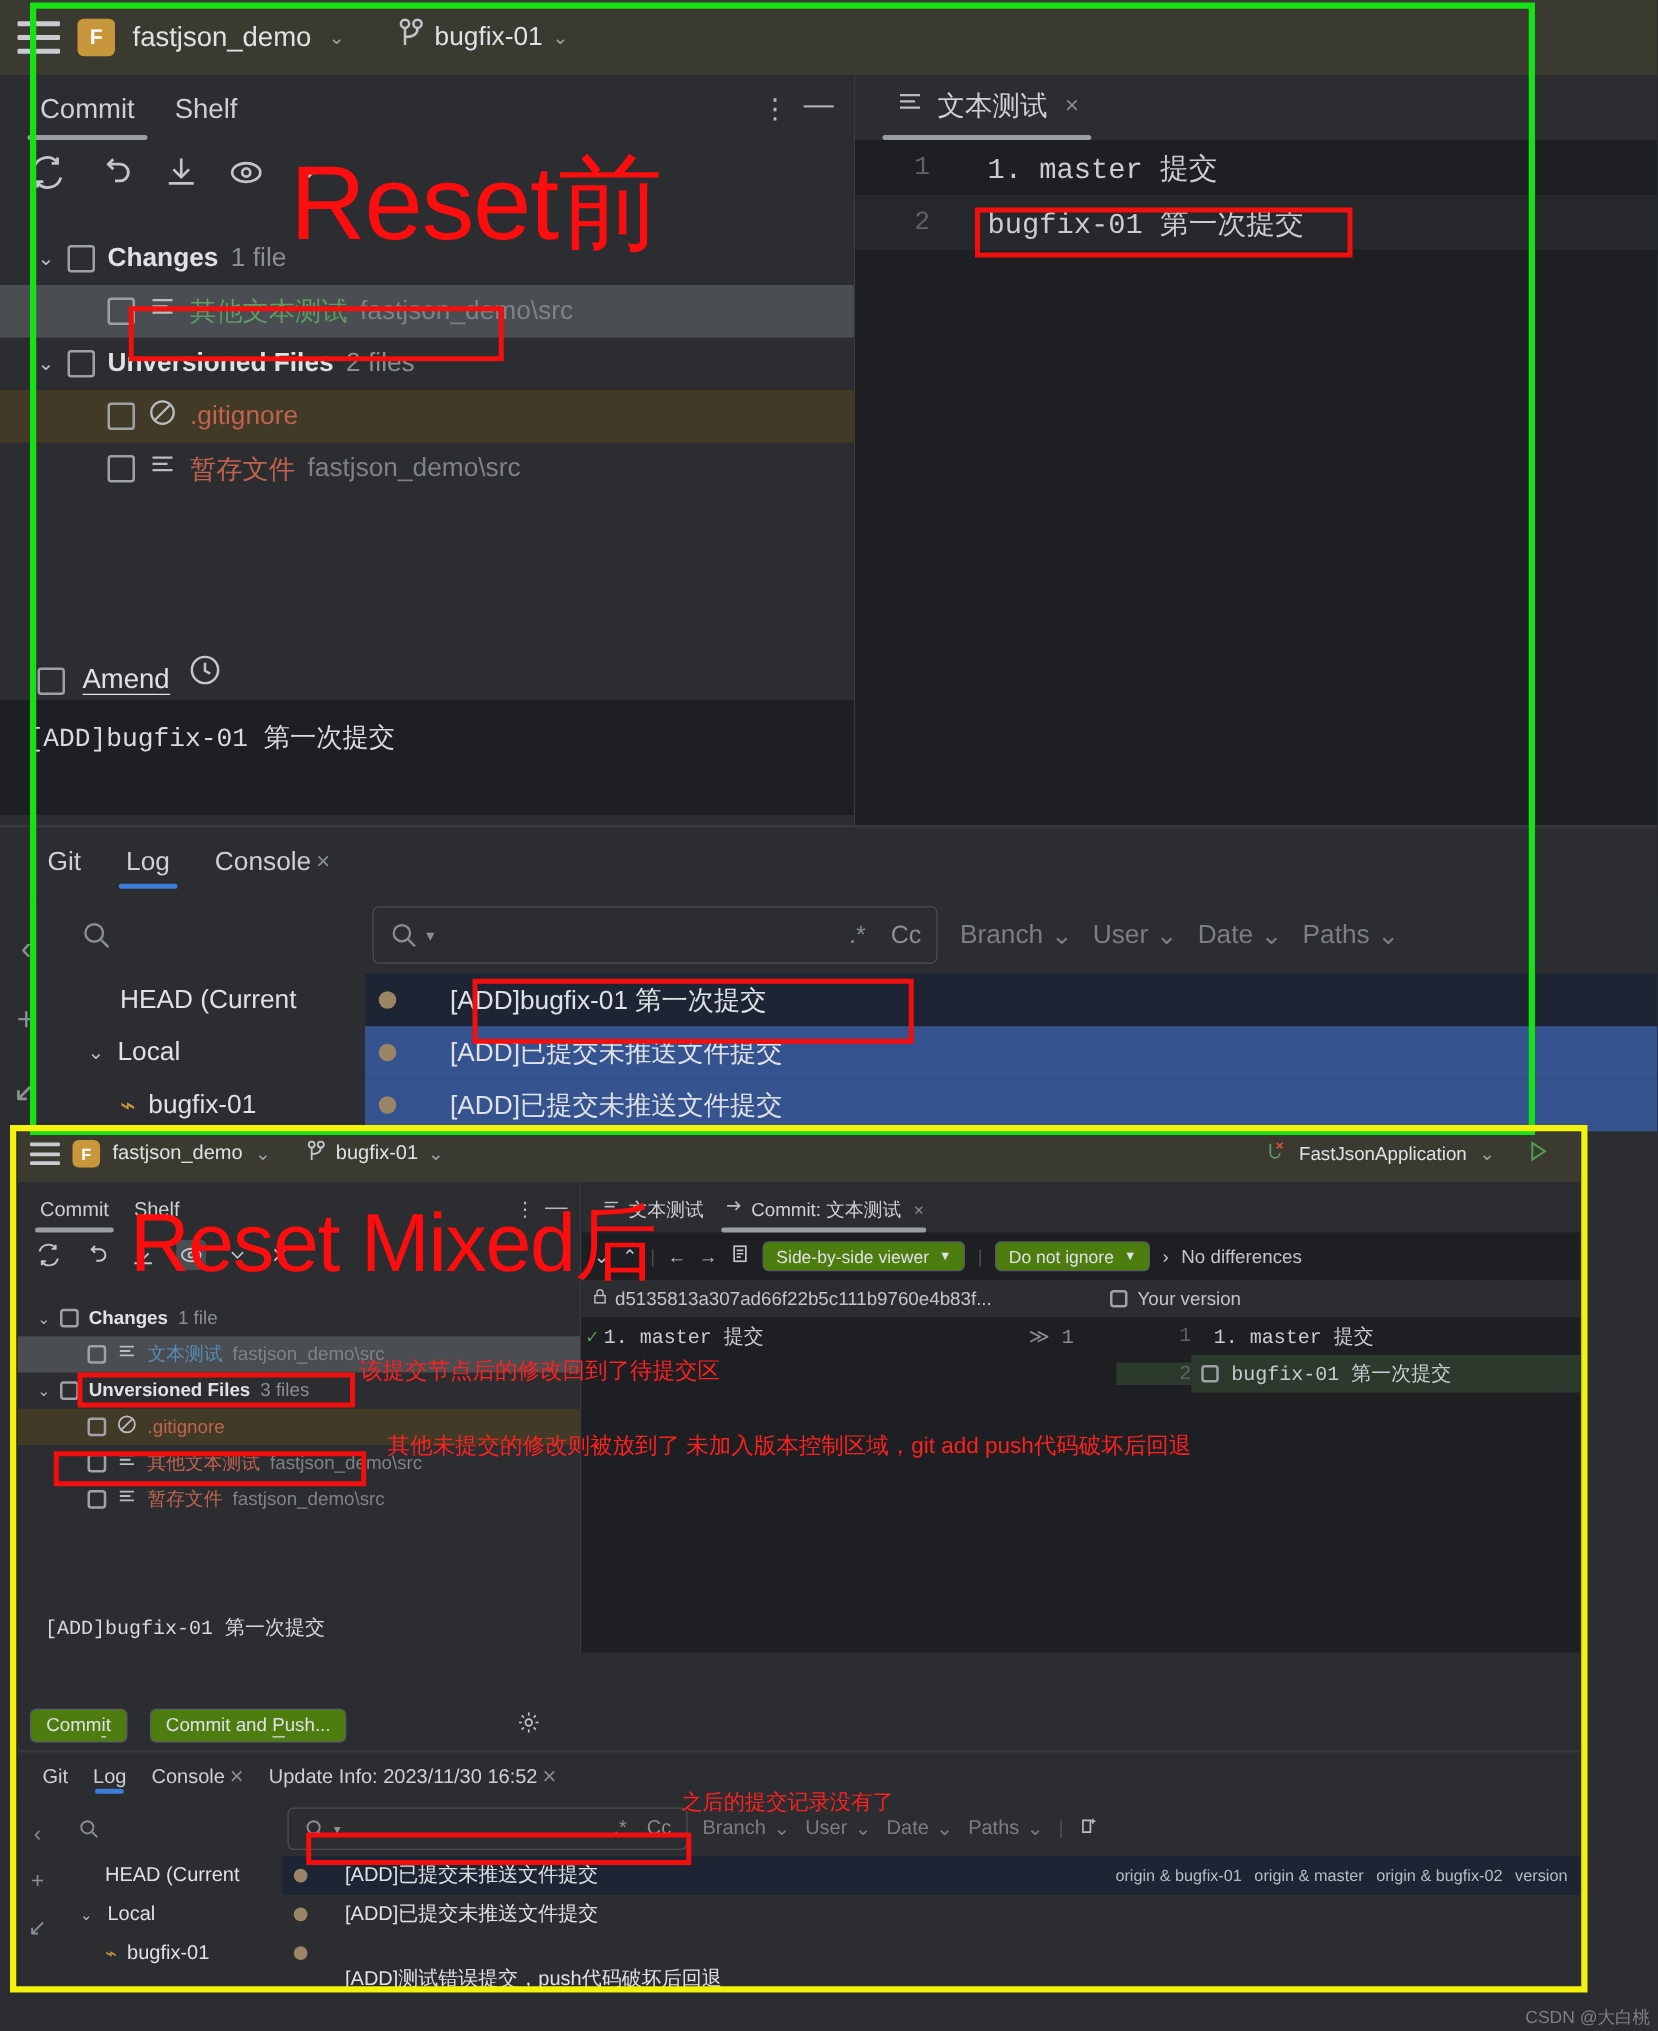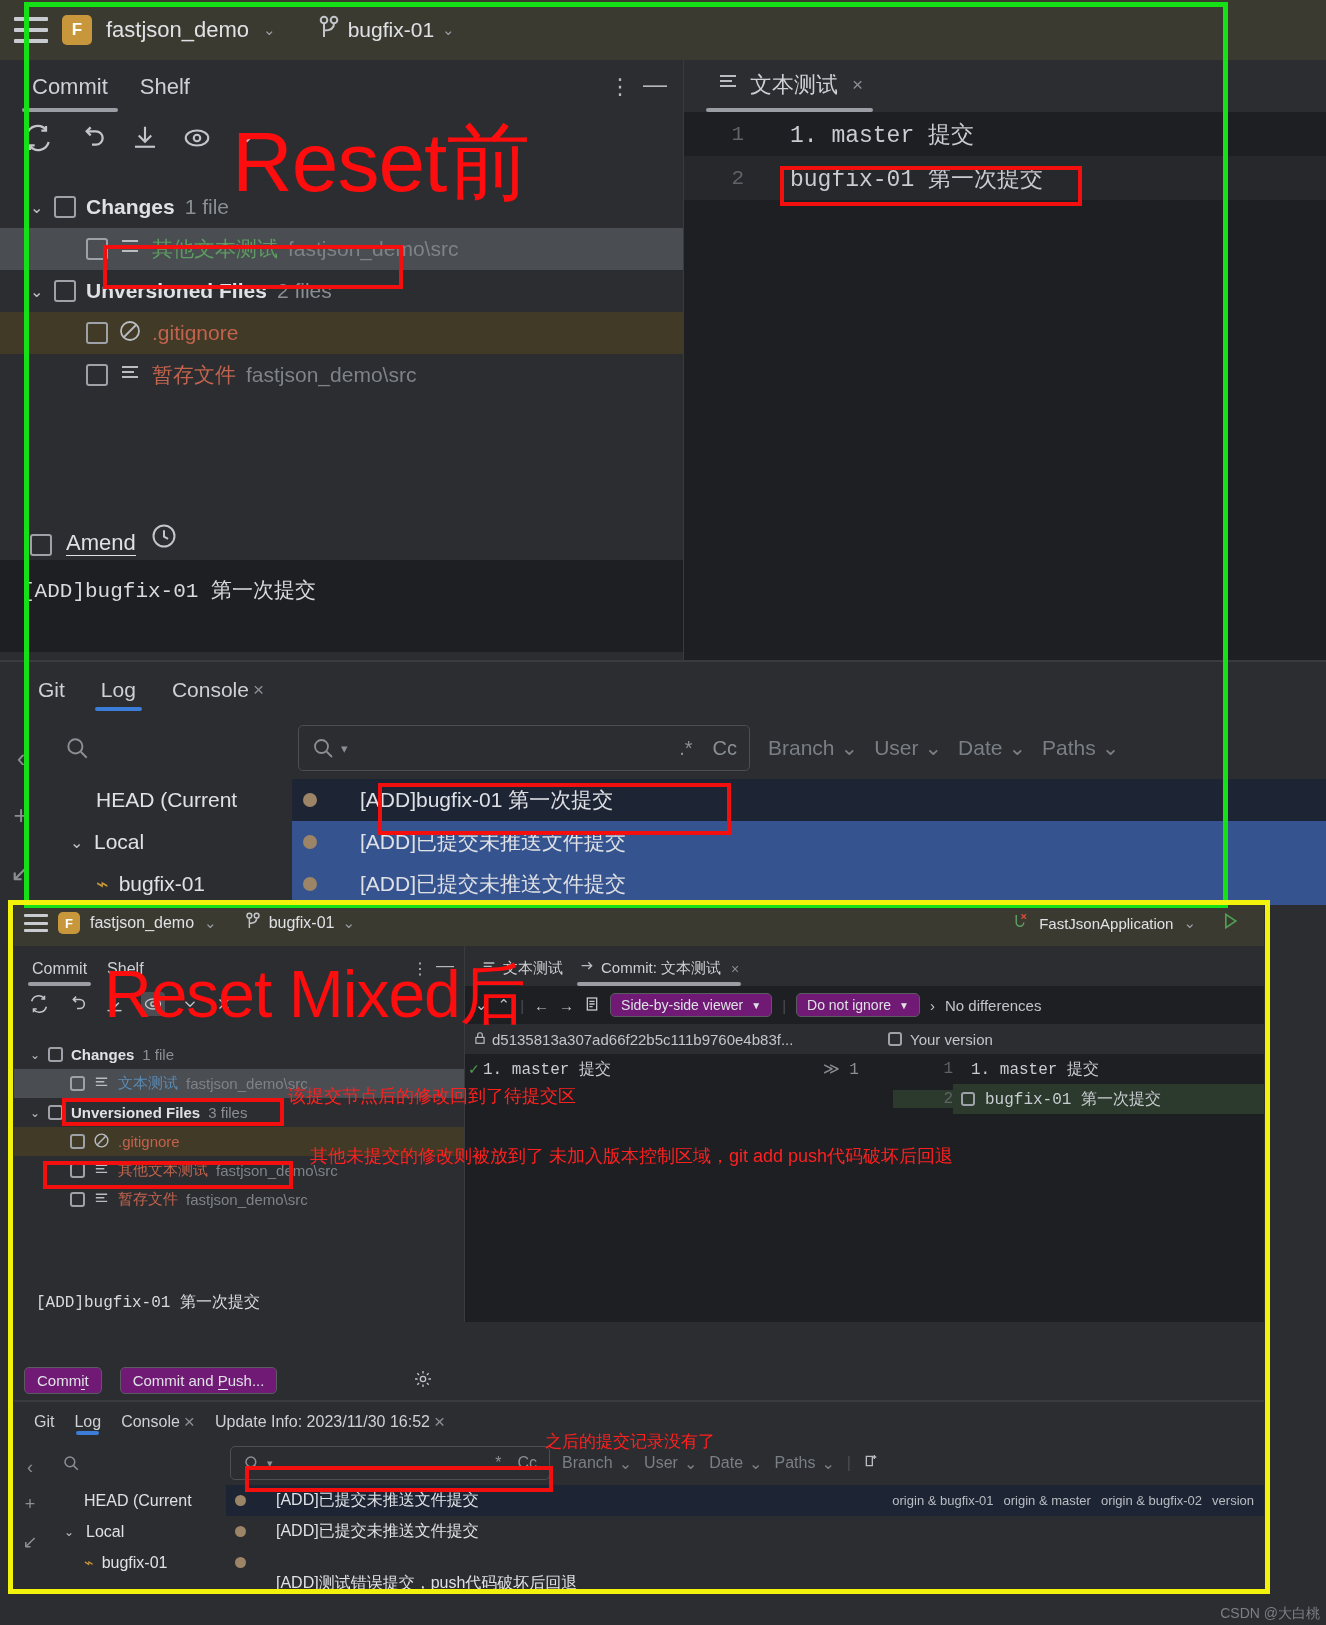--- a/index.html
+++ b/index.html
@@ -45,21 +45,21 @@
   .cnt   { color:#8a8f94; }
   .lbl   { color:#dfe1e5; font-weight:bold; }
 
   .amend-row { display:flex; align-items:flex-end; gap:14px; padding:20px 30px; font-size:22px; }
   .amend-row u { text-decoration:none; border-bottom:1px solid #dfe1e5; }
 
   .msgbox { background:#1e1f22; padding:16px 22px; font-family:"Liberation Mono", monospace;
             font-size:21px; color:#d8dadd; }
 
   .btnrow { display:flex; align-items:center; gap:18px; padding:18px 26px; }
-  .btn { border:1px solid #585c60; background:#701a75; color:#dfe1e5; border-radius:5px;
+  .btn { border:1px solid #585c60; background:#4d7c0f; color:#dfe1e5; border-radius:5px;
          padding:9px 20px; font-size:21px; cursor:pointer; }
   .btn u { text-decoration:none; border-bottom:1px solid #dfe1e5; }
 
   .bottomtabs { display:flex; align-items:center; gap:0; background:#2b2d30; height:56px; padding-left:20px;
                 border-top:1px solid #393b3f; }
   .bottomtabs .bt { font-size:21px; color:#cdd0d4; padding:0 18px; position:relative; height:100%;
                     display:flex; align-items:center; cursor:pointer;}
   .bottomtabs .bt.active::after{ content:""; position:absolute; left:12px; right:12px; bottom:6px; height:4px;
                                  background:#3b7dd8; border-radius:2px;}
   .xclose { color:#8a8f94; font-size:19px; margin-left:4px; cursor:pointer;}

